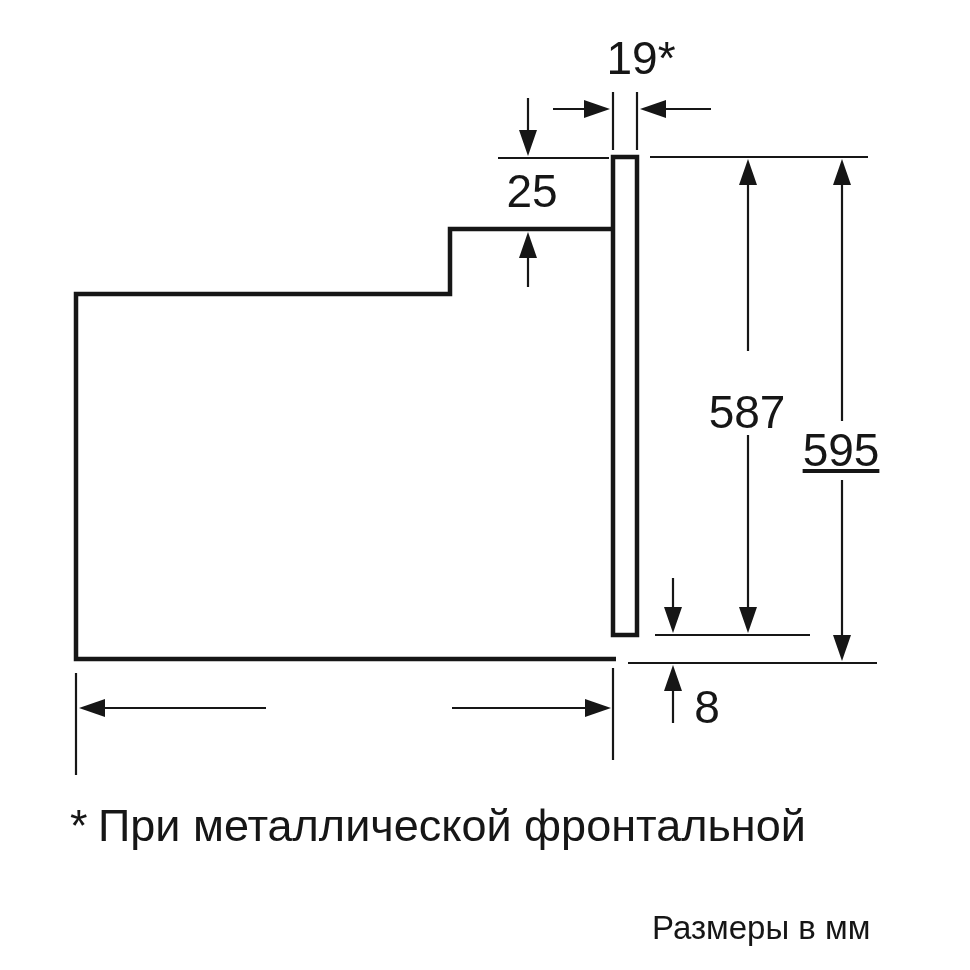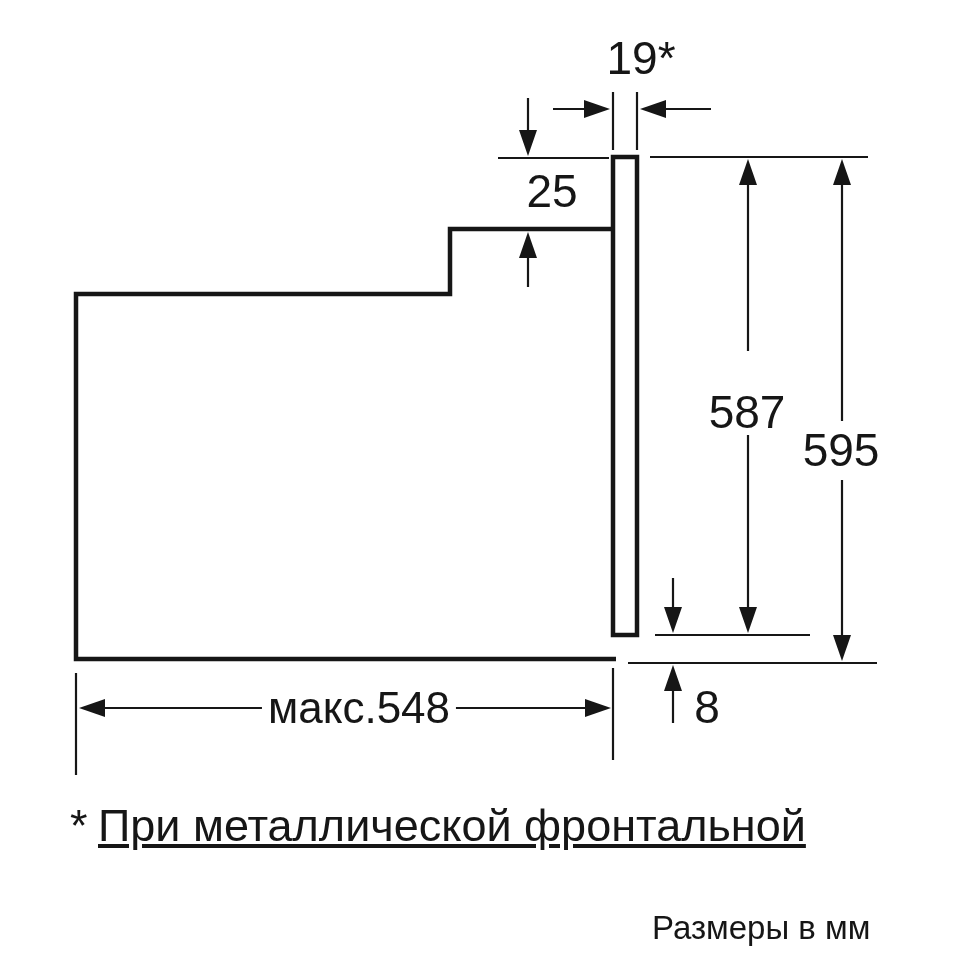--- a/index.html
+++ b/index.html
@@ -122,32 +122,31 @@
       <polygon points="611,708 585,699 585,717" fill="currentColor" stroke="none"></polygon>
     </g>
 
     <polyline points="616,659 76,659 76,294 450,294 450,229 614,229" stroke-width="4.5" stroke-linejoin="miter"></polyline>
 
     <rect x="613" y="157" width="24" height="478" fill="var(--bg-color)" stroke-width="4.5"></rect>
   </svg>
 
   <div class="dim-label" style="left:641px; top:35px;">19*</div>
 
-  <div class="dim-label" style="left:552px; top:168px;">25</div>
+  <div class="dim-label" style="left:532px; top:168px;">25</div>
 
   <div class="dim-label" style="left:747px; top:357px;margin-top:32px;">587</div>
 
-  <div class="dim-label" style="left:841px; top:427px;">595</div>
+  <div class="dim-label" style="left:841px; top:427px;text-decoration:underline;">595</div>
 
   <div class="dim-label" style="left:707px; top:684px;">8</div>
 
-  <div class="dim-label small" style="left:359px; top:686px;">макс.548</div>
 
   <div class="footnote">
     <span class="fn-marker">*</span>
     <span class="fn-lines">
-      <span class="fn-l1" style="display:block;text-decoration:underline;">При металлической фронтальной</span>
+      <span class="fn-l1" style="display:block;">При металлической фронтальной</span>
     </span>
   </div>
 
   <div class="units-caption">Размеры в мм</div>
 
 </div>
 
 </body></html>

